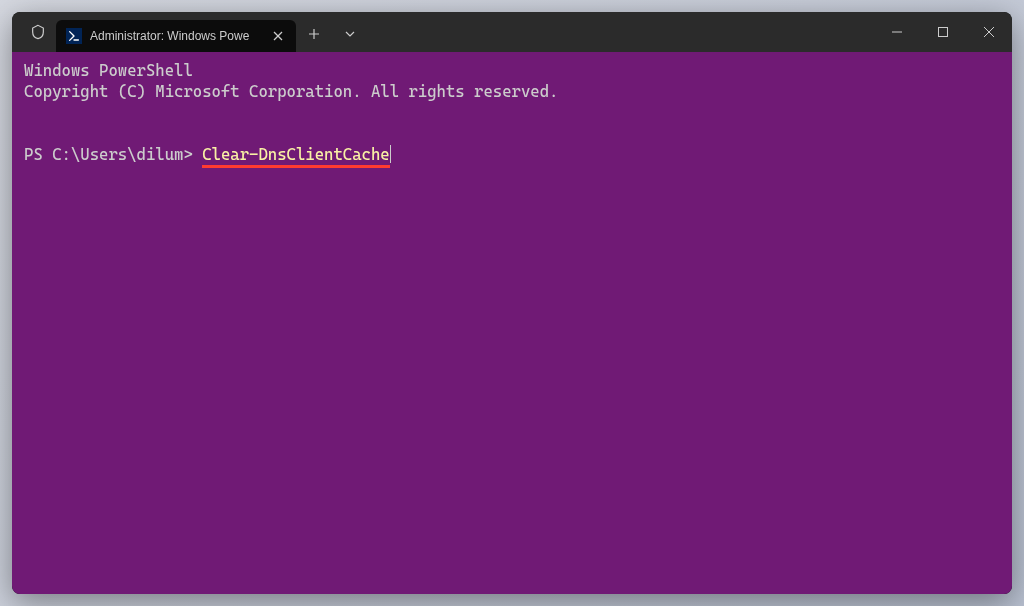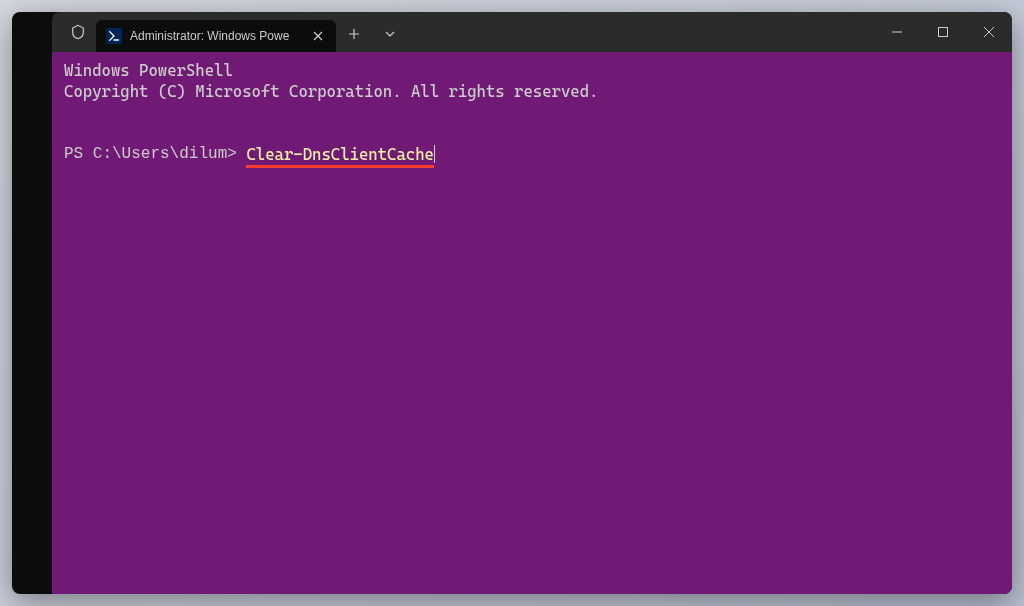--- a/index.html
+++ b/index.html
@@ -22,21 +22,20 @@
       top: 12px;
       left: 12px;
       right: 12px;
       bottom: 12px;
       background: #0c0c0c;
       border-radius: 8px;
       overflow: hidden;
       box-shadow: 0 8px 32px rgba(0,0,0,0.4);
       display: flex;
       flex-direction: column;
-      padding-left: 40px;
     }
 
     .titlebar {
       height: 40px;
       background: #2b2b2b;
       display: flex;
       align-items: stretch;
       border-top-left-radius: 8px;
       border-top-right-radius: 8px;
     }
@@ -159,21 +158,20 @@
     }
 
     .prompt-line {
       display: flex;
       flex-wrap: nowrap;
       white-space: pre;
     }
 
     .prompt-text {
       color: #cccccc;
-      font-family: Liberation Mono, monospace;
     }
 
     .command-wrap {
       position: relative;
       display: inline-block;
     }
 
     .command-text {
       color: #f9f1a5;
     }

